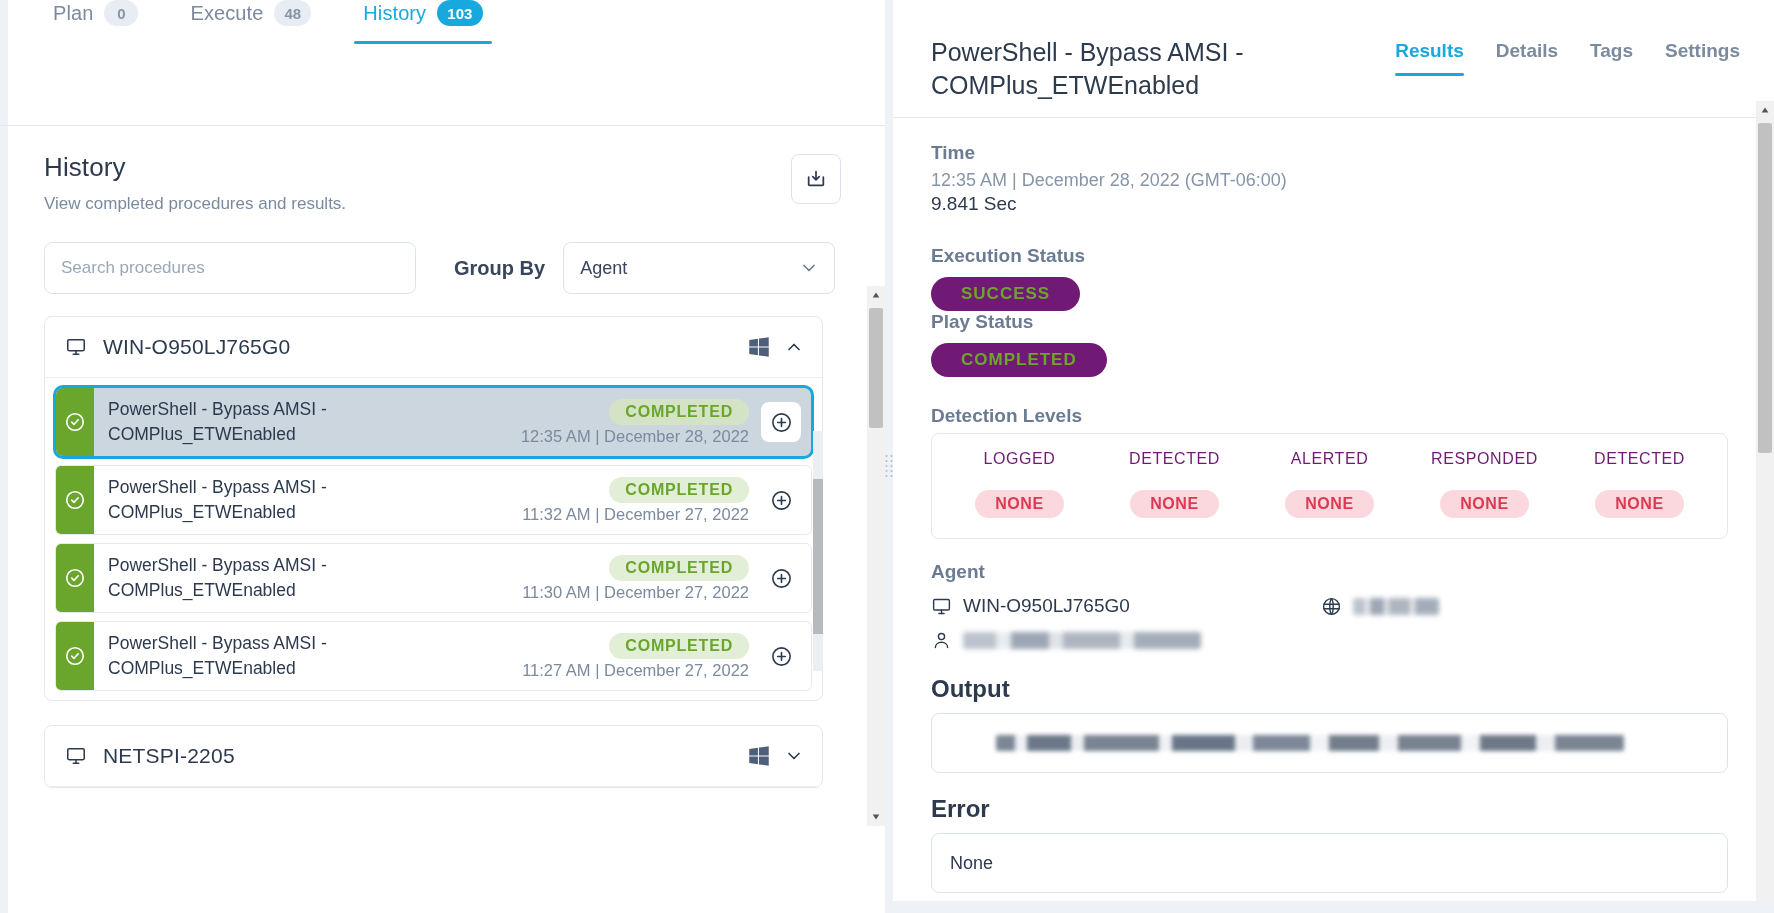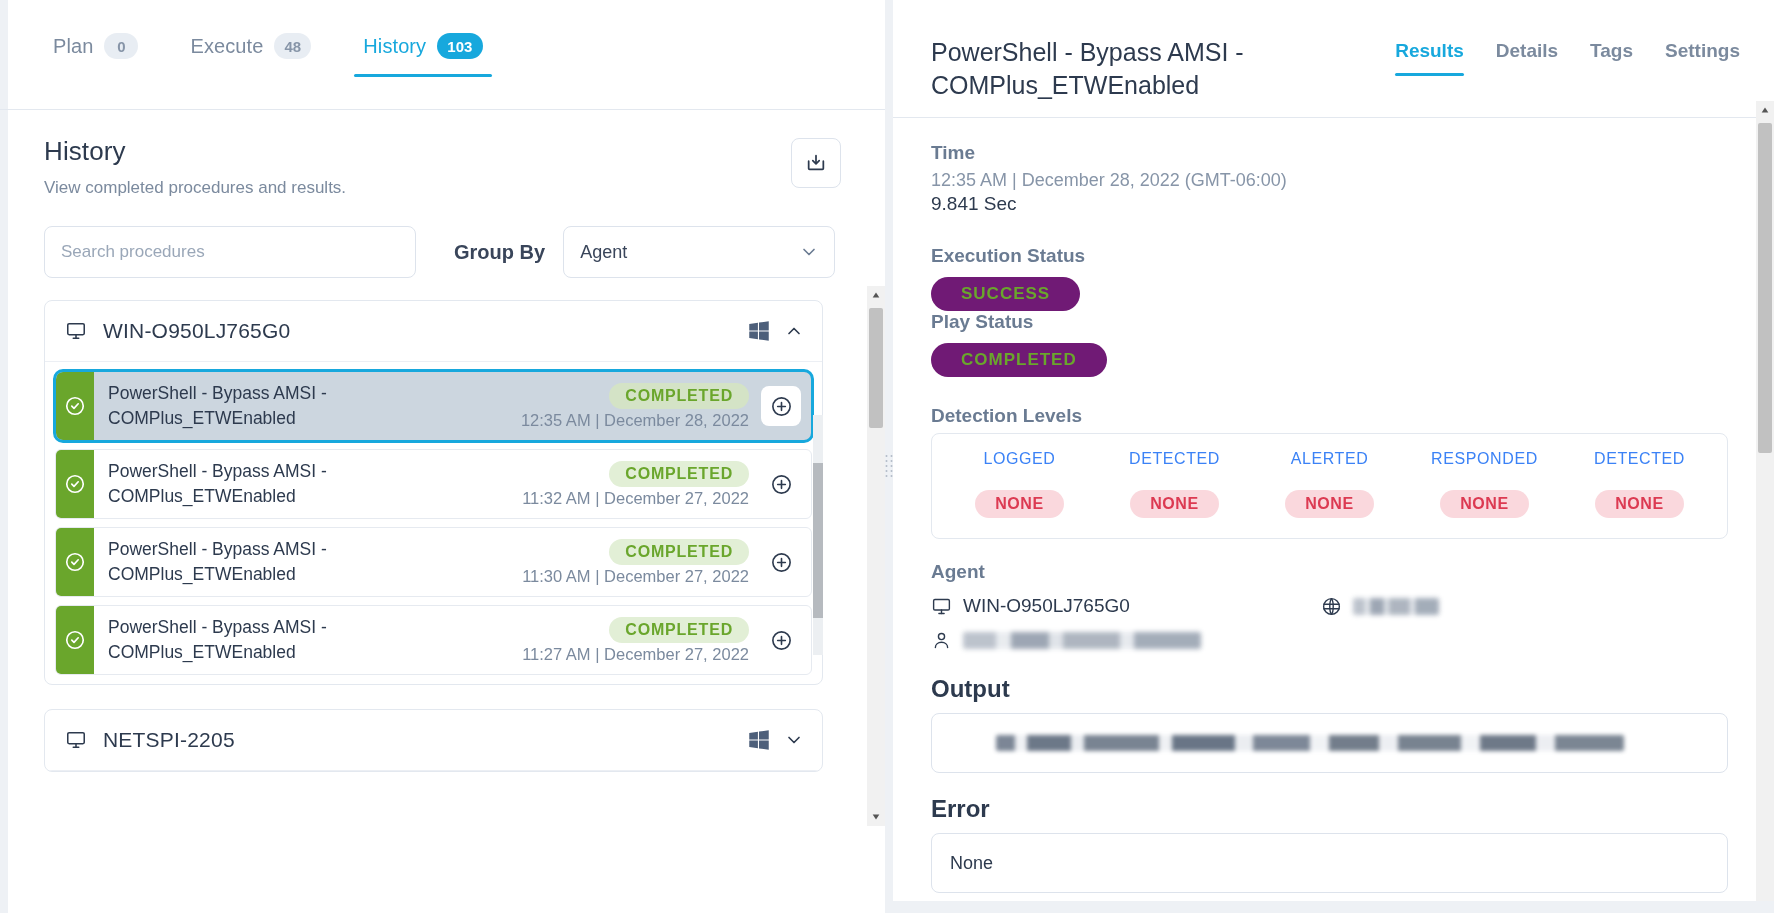--- a/index.html
+++ b/index.html
@@ -32,24 +32,24 @@
   }
   .left-edge {
     position: absolute;
     left: 0; top: 0; bottom: 0;
     width: 8px;
     background: #eef1f5;
   }
 
   .tabs-bar {
     position: relative;
-    height: 110px;
+    height: 126px;
     padding-left: 44px;
     display: flex;
-    align-items: center;
+    align-items: flex-start;
     border-bottom: 1px solid #e3e8ef;
     flex: none;
   }
   .tab {
     display: flex;
     align-items: center;
     gap: 11px;
     padding: 0 9px 17px 9px;
     margin-right: 34px;
     font-size: 20px;
@@ -456,21 +456,21 @@
   }
   .detect-col {
     flex: 1;
     display: flex;
     flex-direction: column;
     align-items: center;
     gap: 22px;
   }
   .detect-name {
     font-size: 16px;
-    color: #3b82f6;
+    color: #701a75;
     letter-spacing: .6px;
   }
   .pill-red {
     background: #fad8dd;
     color: #dc3a52;
     font-size: 16px;
     font-weight: bold;
     letter-spacing: .6px;
     padding: 5px 20px;
     border-radius: 14px;

